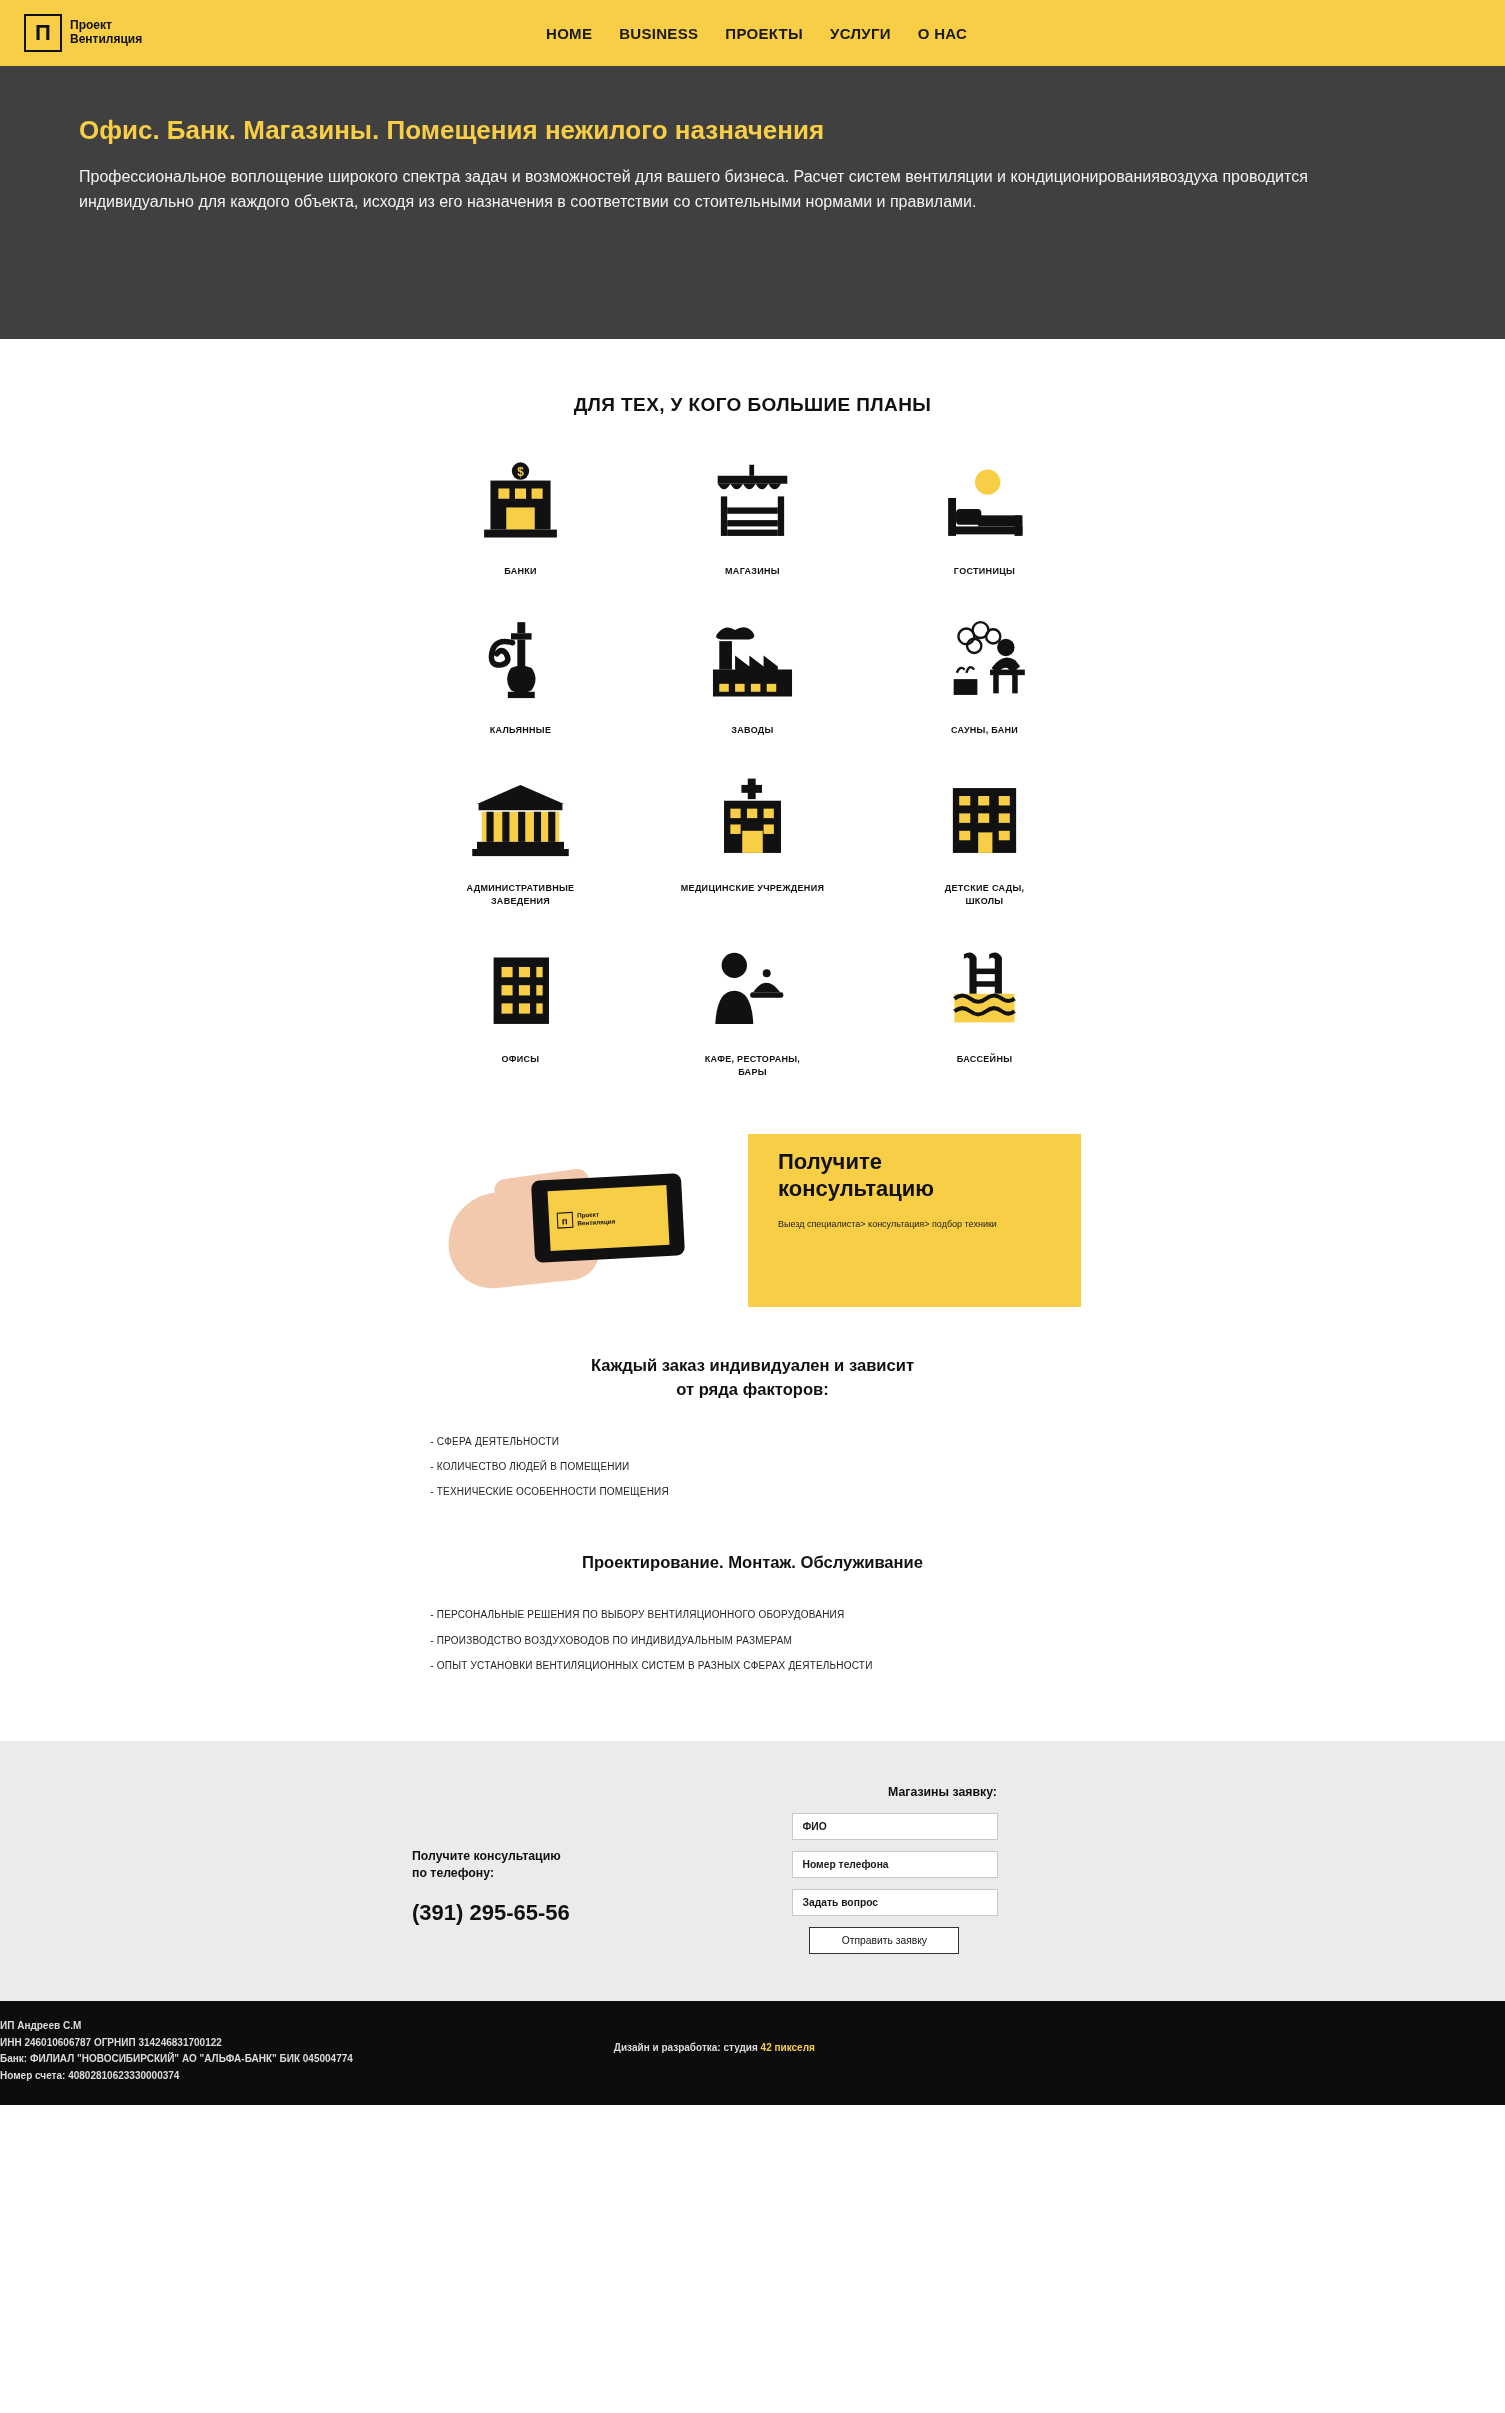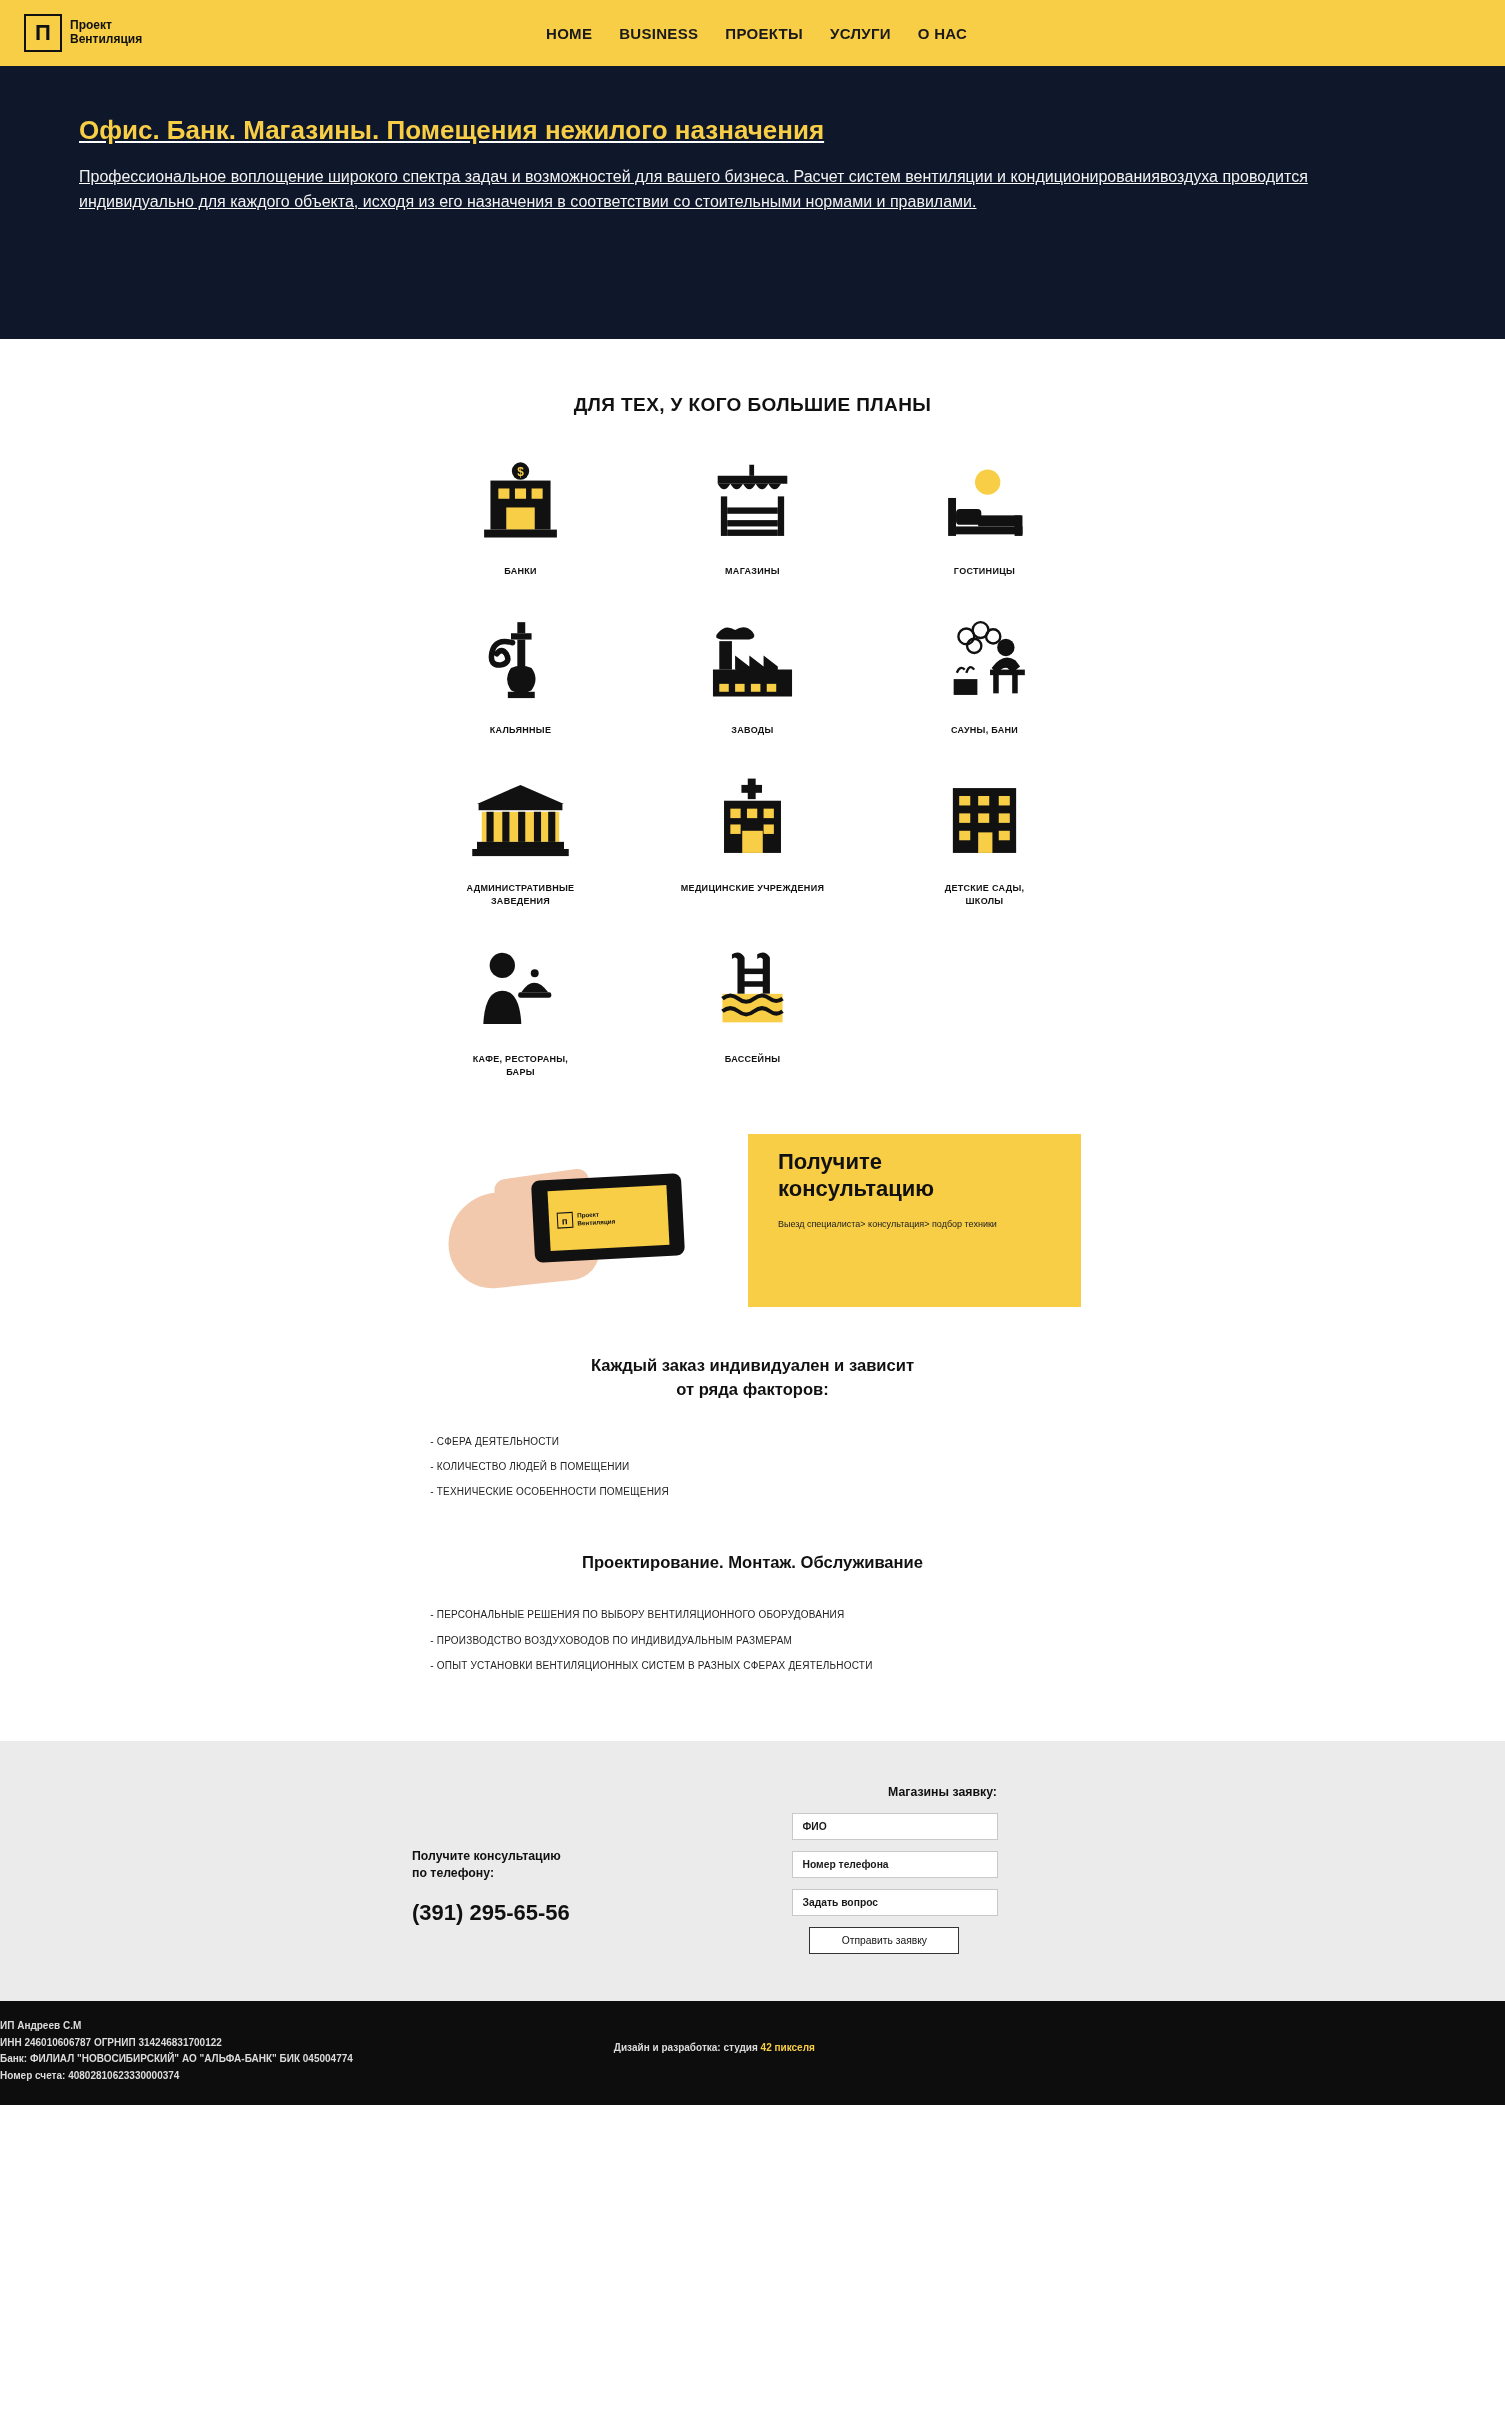--- a/index.html
+++ b/index.html
@@ -46,26 +46,25 @@
   .nav a {
     font-size: 15px;
     font-weight: bold;
     color: #1a1a1a;
     text-decoration: none;
     letter-spacing: 0.3px;
   }
 
   
   .hero {
-    background: #0f172a;
+    background: #404040;
     height: 273px;
     padding: 47px 79px 0 79px;
     color: #fff;
     position: relative;
-    text-decoration: underline;
   }
   .hero h1 {
     color: #F7CE46;
     font-size: 26px;
     line-height: 1.32;
     font-weight: bold;
   }
   .hero p {
     margin-top: 17.4px;
     font-size: 16px;
@@ -466,20 +465,37 @@
         <rect x="78" y="46" width="14" height="12" fill="#F7CE46"></rect>
         <rect x="28" y="68" width="14" height="12" fill="#F7CE46"></rect>
         <rect x="52" y="70" width="18" height="26" fill="#F7CE46"></rect>
         <rect x="78" y="68" width="14" height="12" fill="#F7CE46"></rect>
       </svg>
     </div>
     <div class="icon-caption">ДЕТСКИЕ САДЫ,
 ШКОЛЫ</div>
   </div>
 
+  <div class="icon-cell">
+    <div class="icon-art">
+      <svg width="95" height="87" viewBox="0 0 120 110">
+        <rect x="26" y="12" width="70" height="84" fill="#111"></rect>
+        <rect x="36" y="24" width="14" height="13" fill="#F7CE46"></rect>
+        <rect x="58" y="24" width="14" height="13" fill="#F7CE46"></rect>
+        <rect x="80" y="24" width="8" height="13" fill="#F7CE46"></rect>
+        <rect x="36" y="47" width="14" height="13" fill="#F7CE46"></rect>
+        <rect x="58" y="47" width="14" height="13" fill="#F7CE46"></rect>
+        <rect x="80" y="47" width="8" height="13" fill="#F7CE46"></rect>
+        <rect x="36" y="70" width="14" height="13" fill="#F7CE46"></rect>
+        <rect x="58" y="70" width="14" height="13" fill="#F7CE46"></rect>
+        <rect x="80" y="70" width="8" height="13" fill="#F7CE46"></rect>
+      </svg>
+    </div>
+    <div class="icon-caption">ОФИСЫ</div>
+  </div>
 
   <div class="icon-cell">
     <div class="icon-art">
       <svg width="103" height="87" viewBox="0 0 130 110">
         <circle cx="42" cy="22" r="16" fill="#111"></circle>
         <path d="M18 96 q2 -42 24 -42 q22 0 24 42 z" fill="#111"></path>
         <rect x="62" y="56" width="42" height="7" rx="3" fill="#111"></rect>
         <path d="M66 56 q16 -24 34 0 z" fill="#111"></path>
         <circle cx="83" cy="32" r="5" fill="#111"></circle>
       </svg>

